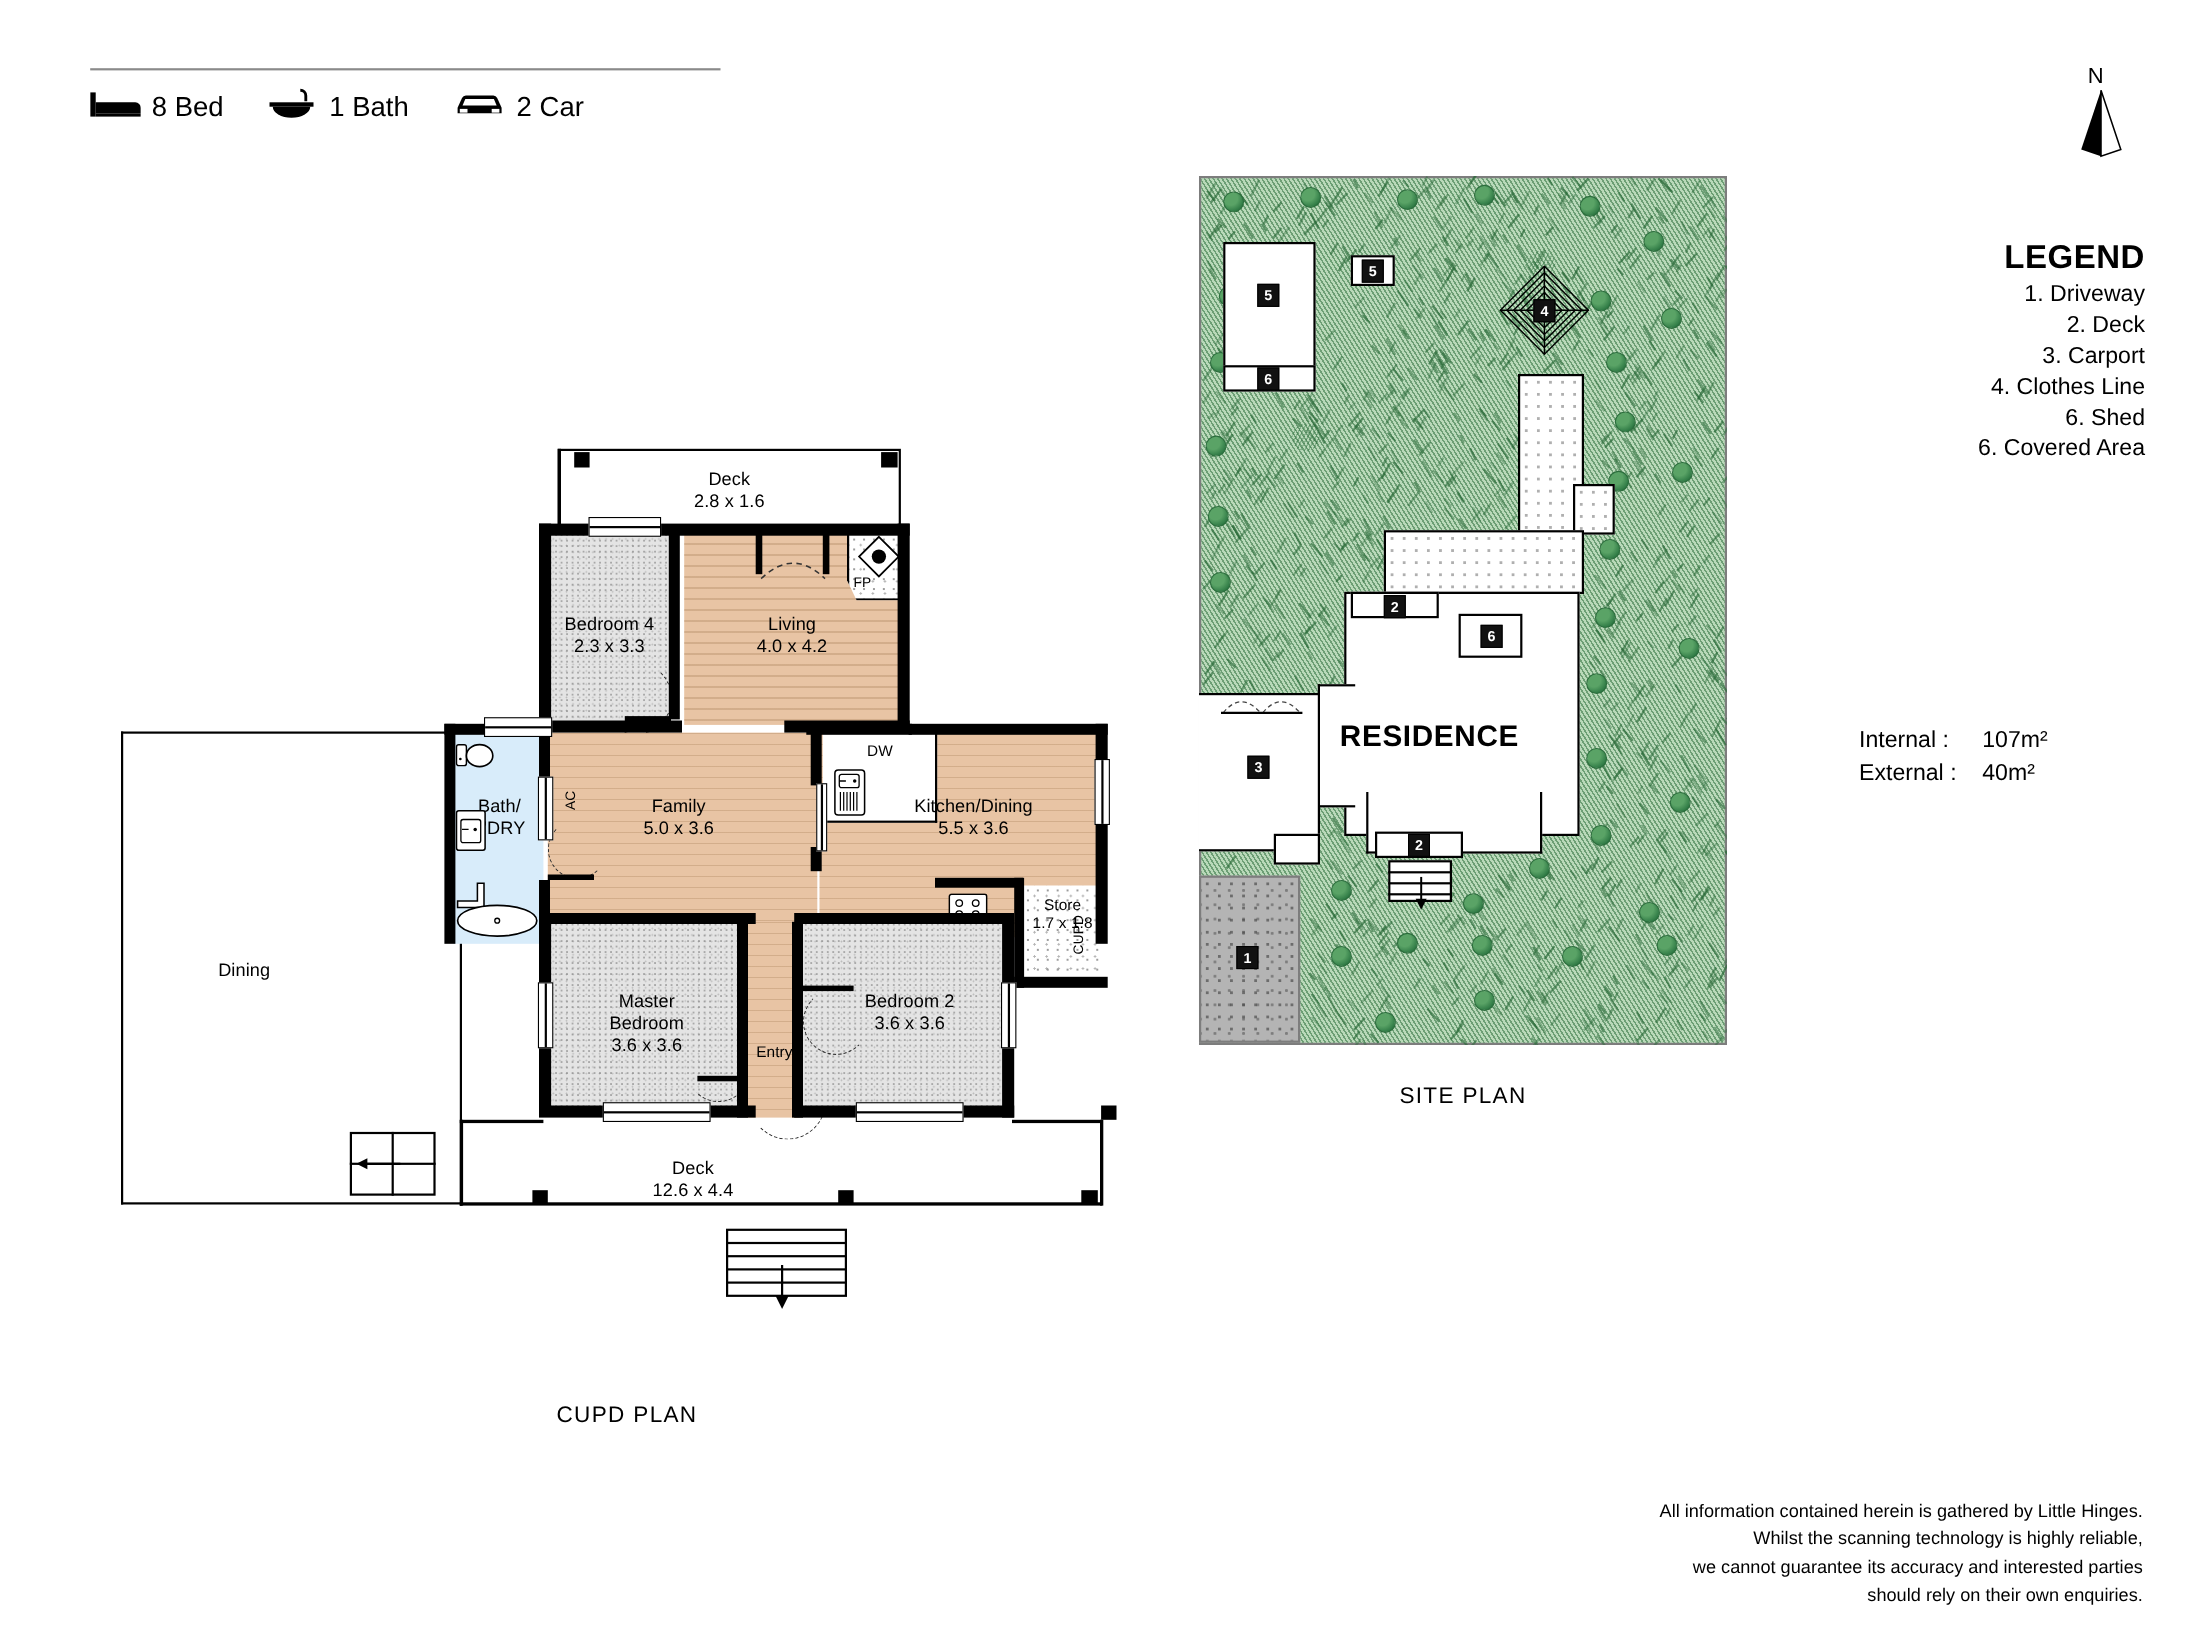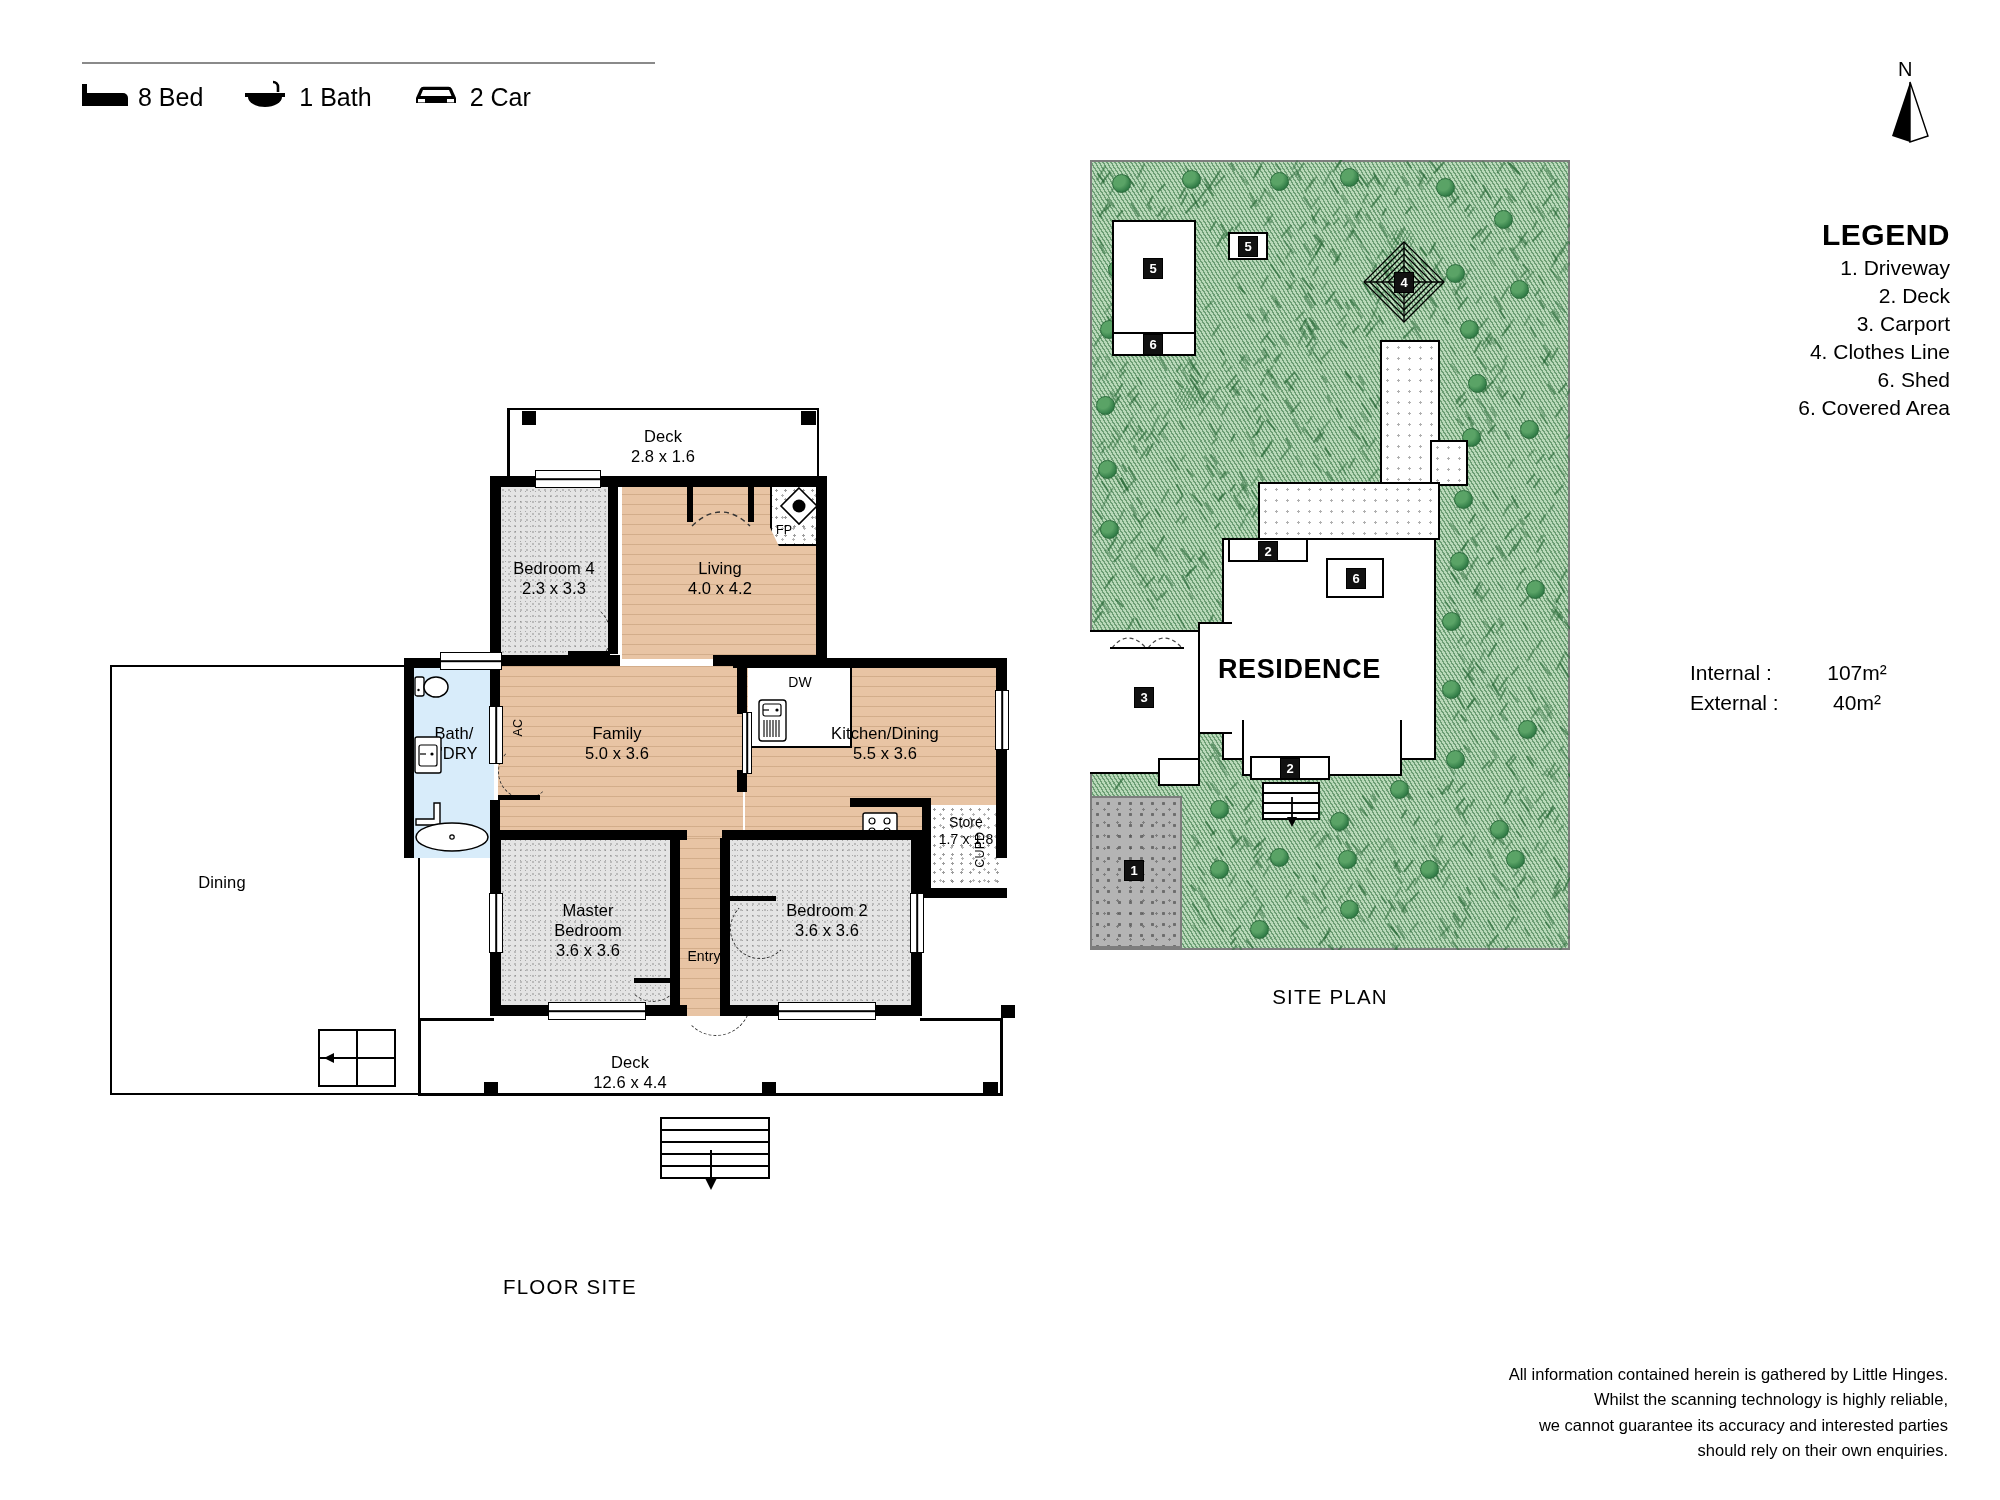--- a/index.html
+++ b/index.html
@@ -115,21 +115,21 @@
     position:absolute; font-size:27px; font-weight:700; letter-spacing:.6px;
   }
 
   
   #legend { position:absolute; left:1690px; top:218px; width:260px; text-align:right; }
   #legend-title { font-size:30px; font-weight:700; letter-spacing:.5px; }
   .legend-item { font-size:21px; margin-top:4px; }
   #areas { position:absolute; left:1690px; top:655px; width:262px; }
   .area-row { font-size:21px; display:flex; justify-content:flex-start; margin-top:6px; }
   .area-k { width:112px; }
-  .area-v { width:110px; text-align:center; }
+  .area-v { width:110px; text-align:left; }
 
   
   #disclaimer {
     position:absolute; right:52px; bottom:36px; text-align:right;
     font-size:16.5px; line-height:1.55;
   }
 
   
   #north { position:absolute; left:1880px; top:58px; width:60px; height:90px; }
   #north-letter { position:absolute; left:18px; top:0px; font-size:20px; }
@@ -397,21 +397,21 @@
     <div class="window" style="left:535px; top:470px; width:66px; height:18px;"></div>
     <div class="window" style="left:440px; top:652px; width:62px; height:18px;"></div>
     <div class="winv" style="left:489px; top:706px; width:14px; height:58px;"></div>
     <div class="winv" style="left:995px; top:690px; width:14px; height:60px;"></div>
     <div class="winv" style="left:489px; top:893px; width:14px; height:60px;"></div>
     <div class="winv" style="left:910px; top:893px; width:14px; height:60px;"></div>
     <div class="window" style="left:548px; top:1002px; width:98px; height:18px;"></div>
     <div class="window" style="left:778px; top:1002px; width:98px; height:18px;"></div>
     <div class="winv" style="left:742px; top:712px; width:10px; height:62px;"></div>
 
-    <div class="caption" style="left:440px; top:1275px; width:260px;">FLOOR SITE</div>
+    <div class="caption" style="left:440px; top:1275px; width:260px;">CUPD PLAN</div>
   </div>
 
   <div id="siteplan">
     <div id="grass"></div>
     <div class="grassmask" id="grassblades">
         <div class="gblade" style="left: 439.171px; top: 551.985px; width: 12.69px; transform: rotate(128.41deg); opacity: 0.52;"></div>
         <div class="gblade" style="left: 137.935px; top: 787.656px; width: 11.257px; transform: rotate(128.085deg); opacity: 0.57;"></div>
         <div class="gblade" style="left: 407.916px; top: 663.405px; width: 15.5742px; transform: rotate(51.0612deg); opacity: 0.47;"></div>
         <div class="gblade" style="left: 367.729px; top: 760.909px; width: 11.0332px; transform: rotate(118.071deg); opacity: 0.74;"></div>
         <div class="gblade" style="left: 26.8711px; top: 212.545px; width: 10.4424px; transform: rotate(129.831deg); opacity: 0.68;"></div>

